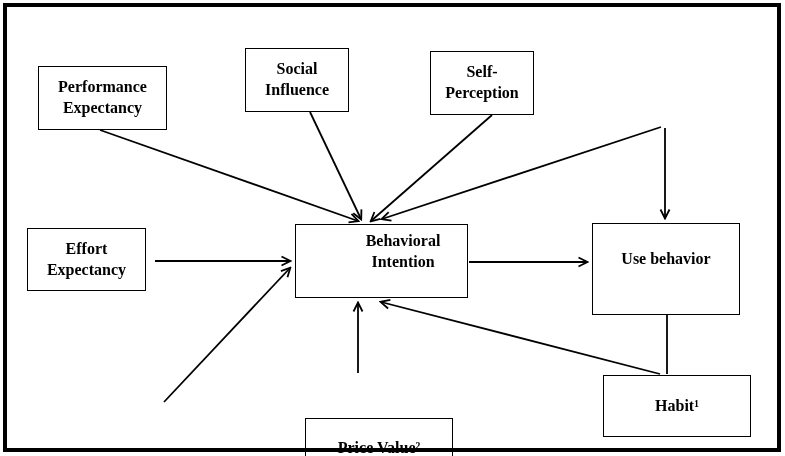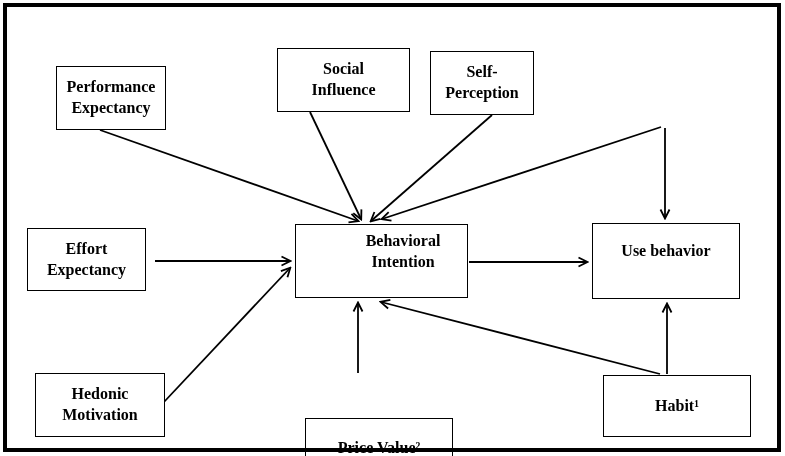--- a/index.html
+++ b/index.html
@@ -31,30 +31,30 @@
     align-items: center;
     justify-content: center;
     text-align: center;
     font-weight: bold;
     font-size: 16px;
     color: #000000;
     line-height: 1.3;
   }
   .node-label { white-space: pre-line; }
 
-  #n-pe { left: 56px;  top: 66px;  width: 110px; height: 64px; }
-  #n-si { left: 245px; top: 48px;  width: 133px; height: 64px; margin-left: 32px; }
+  #n-pe { left: 38px;  top: 66px;  width: 129px; height: 64px; }
+  #n-si { left: 245px; top: 48px;  width: 104px; height: 64px; }
   #n-sp { left: 430px; top: 51px;  width: 104px; height: 64px; }
   #n-fc { left: 603px; top: 62px;  width: 127px; height: 65px; }
   #n-ee { left: 27px;  top: 228px; width: 119px; height: 63px; }
   #n-hm { left: 35px;  top: 373px; width: 130px; height: 64px; }
   #n-pv { left: 305px; top: 374px; width: 148px; height: 61px; margin-top: 44px; }
   #n-hb { left: 603px; top: 375px; width: 148px; height: 62px; }
   #n-bi { left: 295px; top: 224px; width: 173px; height: 74px; padding-bottom: 18px; padding-left: 43px; }
-  #n-ub { left: 592px; top: 223px; width: 148px; height: 76px; padding-bottom: 20px; }
+  #n-ub { left: 592px; top: 223px; width: 148px; height: 92px; padding-bottom: 20px; }
 
   .arrow-line { stroke: #000000; stroke-width: 1.8; }
 </style>
 </head>
 <body>
 
 <div class="stage">
 
   <svg class="arrows" viewBox="0 0 785 456" xmlns="http://www.w3.org/2000/svg">
     <defs>
@@ -89,24 +89,20 @@
     <span class="node-label">Self-
 Perception</span>
   </div>
 
 
   <div class="node" id="n-ee">
     <span class="node-label">Effort
 Expectancy</span>
   </div>
 
-  <div class="node" id="n-hm">
-    <span class="node-label">Hedonic
-Motivation</span>
-  </div>
 
   <div class="node" id="n-pv">
     <span class="node-label">Price Value²</span>
   </div>
 
   <div class="node" id="n-hb">
     <span class="node-label">Habit¹</span>
   </div>
 
   <div class="node" id="n-bi">

